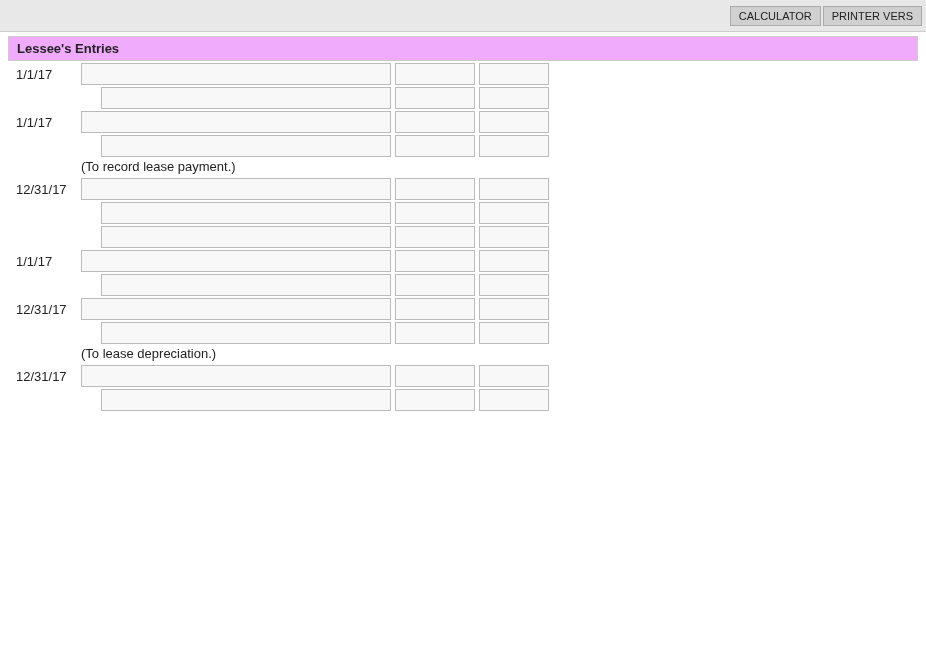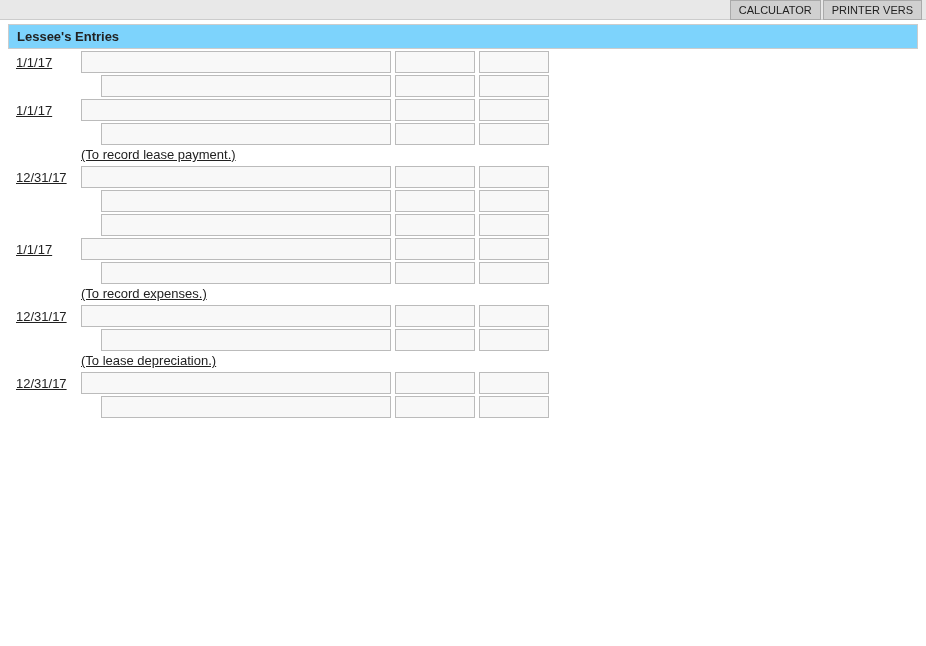--- a/index.html
+++ b/index.html
@@ -15,50 +15,49 @@
       color: #222;
     }
 
     .top-bar {
       display: flex;
       justify-content: flex-end;
       align-items: center;
       background: #e8e8e8;
       border-bottom: 1px solid #ccc;
       padding: 2px 4px;
-      height: 20px;
+      height: 32px;
       gap: 2px;
     }
 
     .top-bar-btn {
       background: #d0d0d0;
       border: 1px solid #aaa;
       font-size: 11px;
       padding: 1px 8px;
       cursor: pointer;
       color: #222;
       height: 20px;
     }
 
     .main-content {
       padding: 4px 8px;
     }
 
     .section-header {
-      background: #7dd3fc;
+      background: #f0abfc;
       padding: 4px 8px;
       font-weight: bold;
       font-size: 13px;
       margin-bottom: 2px;
       border: 1px solid #ccc;
     }
 
     .entry-group {
       margin-bottom: 2px;
-      text-decoration: underline;
     }
 
     .entry-row {
       display: flex;
       align-items: center;
       margin-bottom: 2px;
       padding-left: 8px;
     }
 
     .date-label {
@@ -165,21 +164,20 @@
         <input type="text" class="input-wide" style="">
         <input type="text" class="input-medium" style="">
         <input type="text" class="input-small" style="">
       </div>
       <div class="entry-row">
         <div class="date-label"></div>
         <input type="text" class="input-wide" style="margin-left: 20px; width: 290px;">
         <input type="text" class="input-medium" style="">
         <input type="text" class="input-small" style="">
       </div>
-      <div class="note-row">(To record expenses.)</div>
     </div>
     <div class="entry-group">
       <div class="entry-row">
         <div class="date-label">12/31/17</div>
         <input type="text" class="input-wide" style="">
         <input type="text" class="input-medium" style="">
         <input type="text" class="input-small" style="">
       </div>
       <div class="entry-row">
         <div class="date-label"></div>

